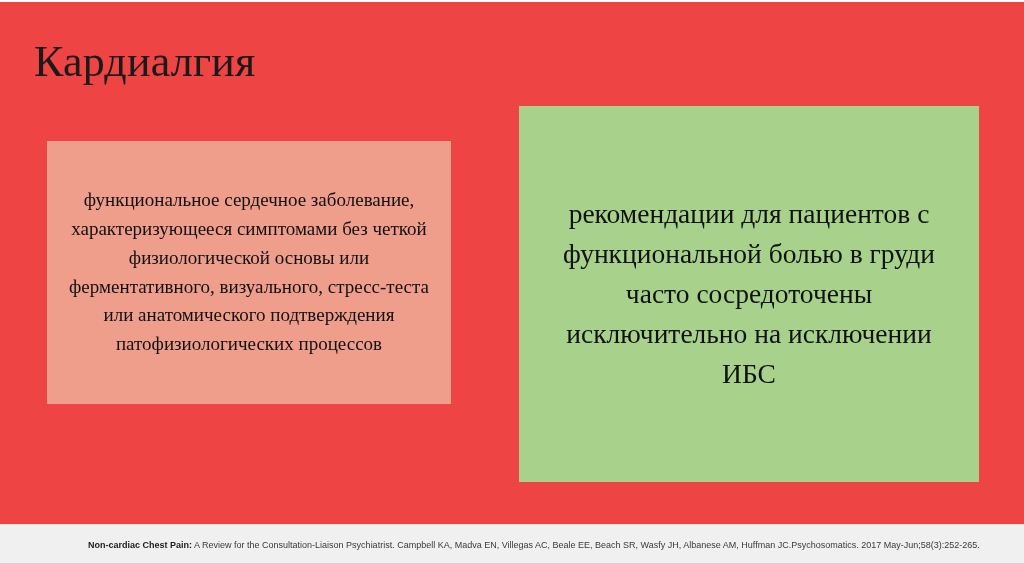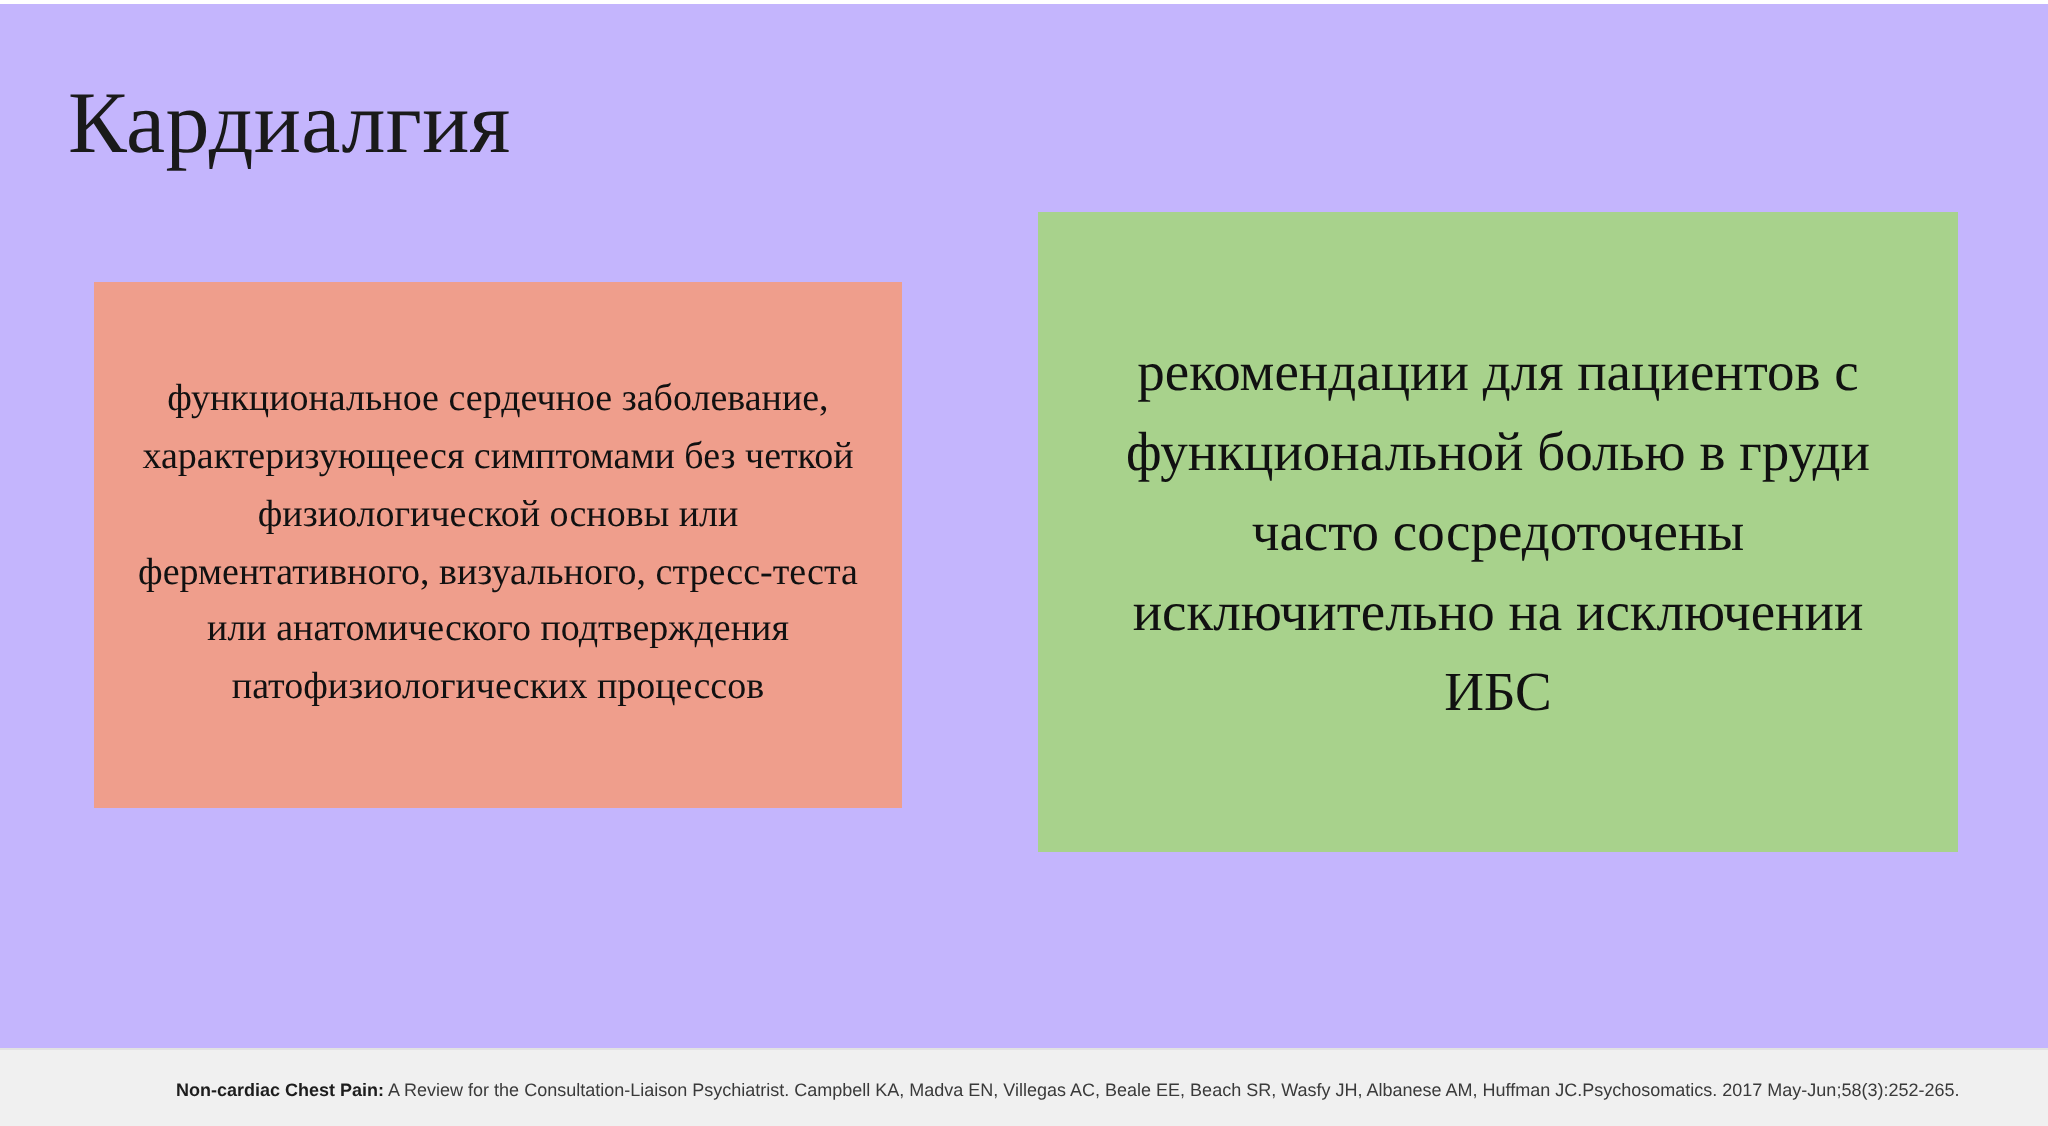--- a/index.html
+++ b/index.html
@@ -13,21 +13,21 @@
     font-family: "Liberation Serif", serif;
     overflow: hidden;
     position: relative;
   }
   .slide {
     position: absolute;
     left: 0;
     top: 0;
     width: 1024px;
     height: 563px;
-    background: #c4b5fd;
+    background: #ef4444;
   }
   .slide-title {
     position: absolute;
     left: 34px;
     top: 8px;
     font-family: "Liberation Serif", serif;
     font-size: 44px;
     line-height: 1.15;
     color: #1a1a1a;
     font-weight: 400;
@@ -53,21 +53,21 @@
   }
   .card-left .card-text {
     font-family: "Liberation Serif", serif;
     font-size: 19px;
     line-height: 1.52;
   }
   .card-right {
     left: 519px;
     top: 106px;
     width: 460px;
-    height: 320px;
+    height: 376px;
     background: #a8d28c;
     padding: 10px 22px;
   }
   .card-right .card-text {
     font-family: "Liberation Serif", serif;
     font-size: 27.5px;
     line-height: 1.45;
   }
   .footer-bar {
     position: absolute;

